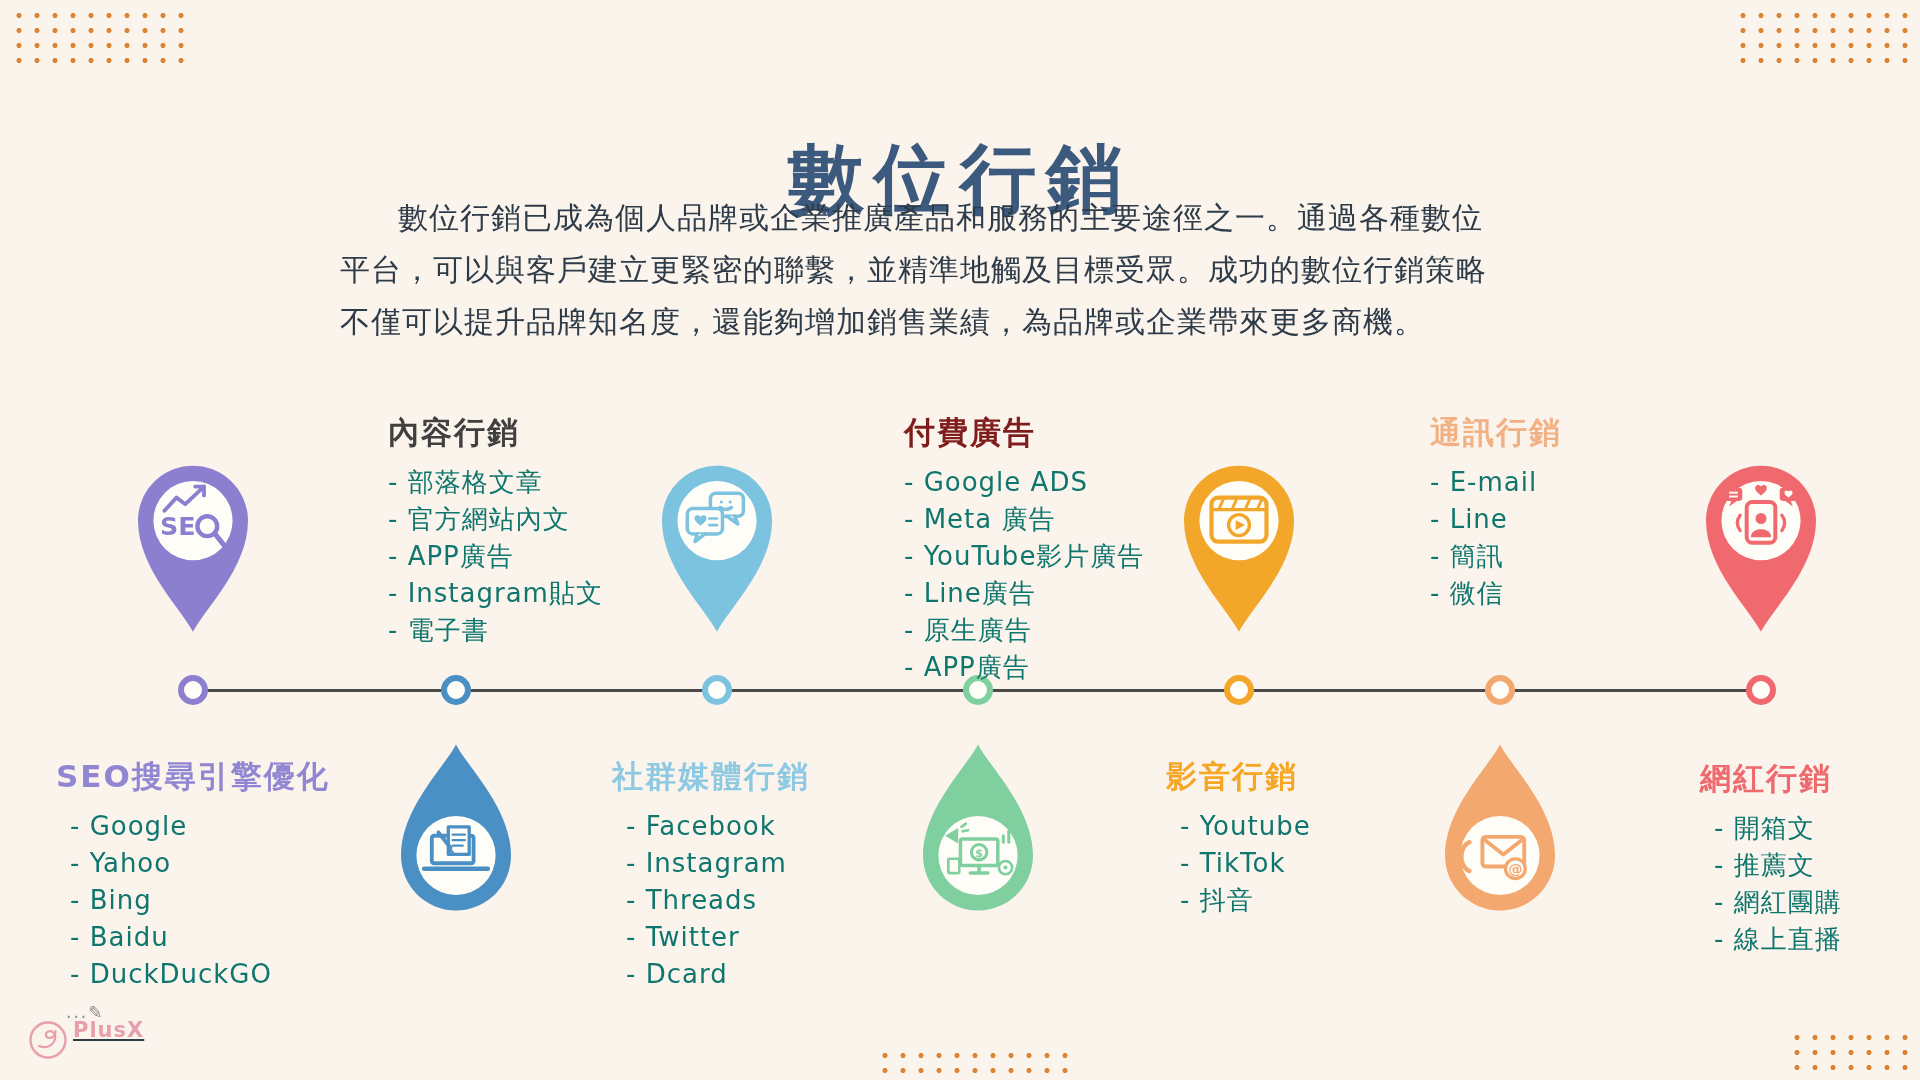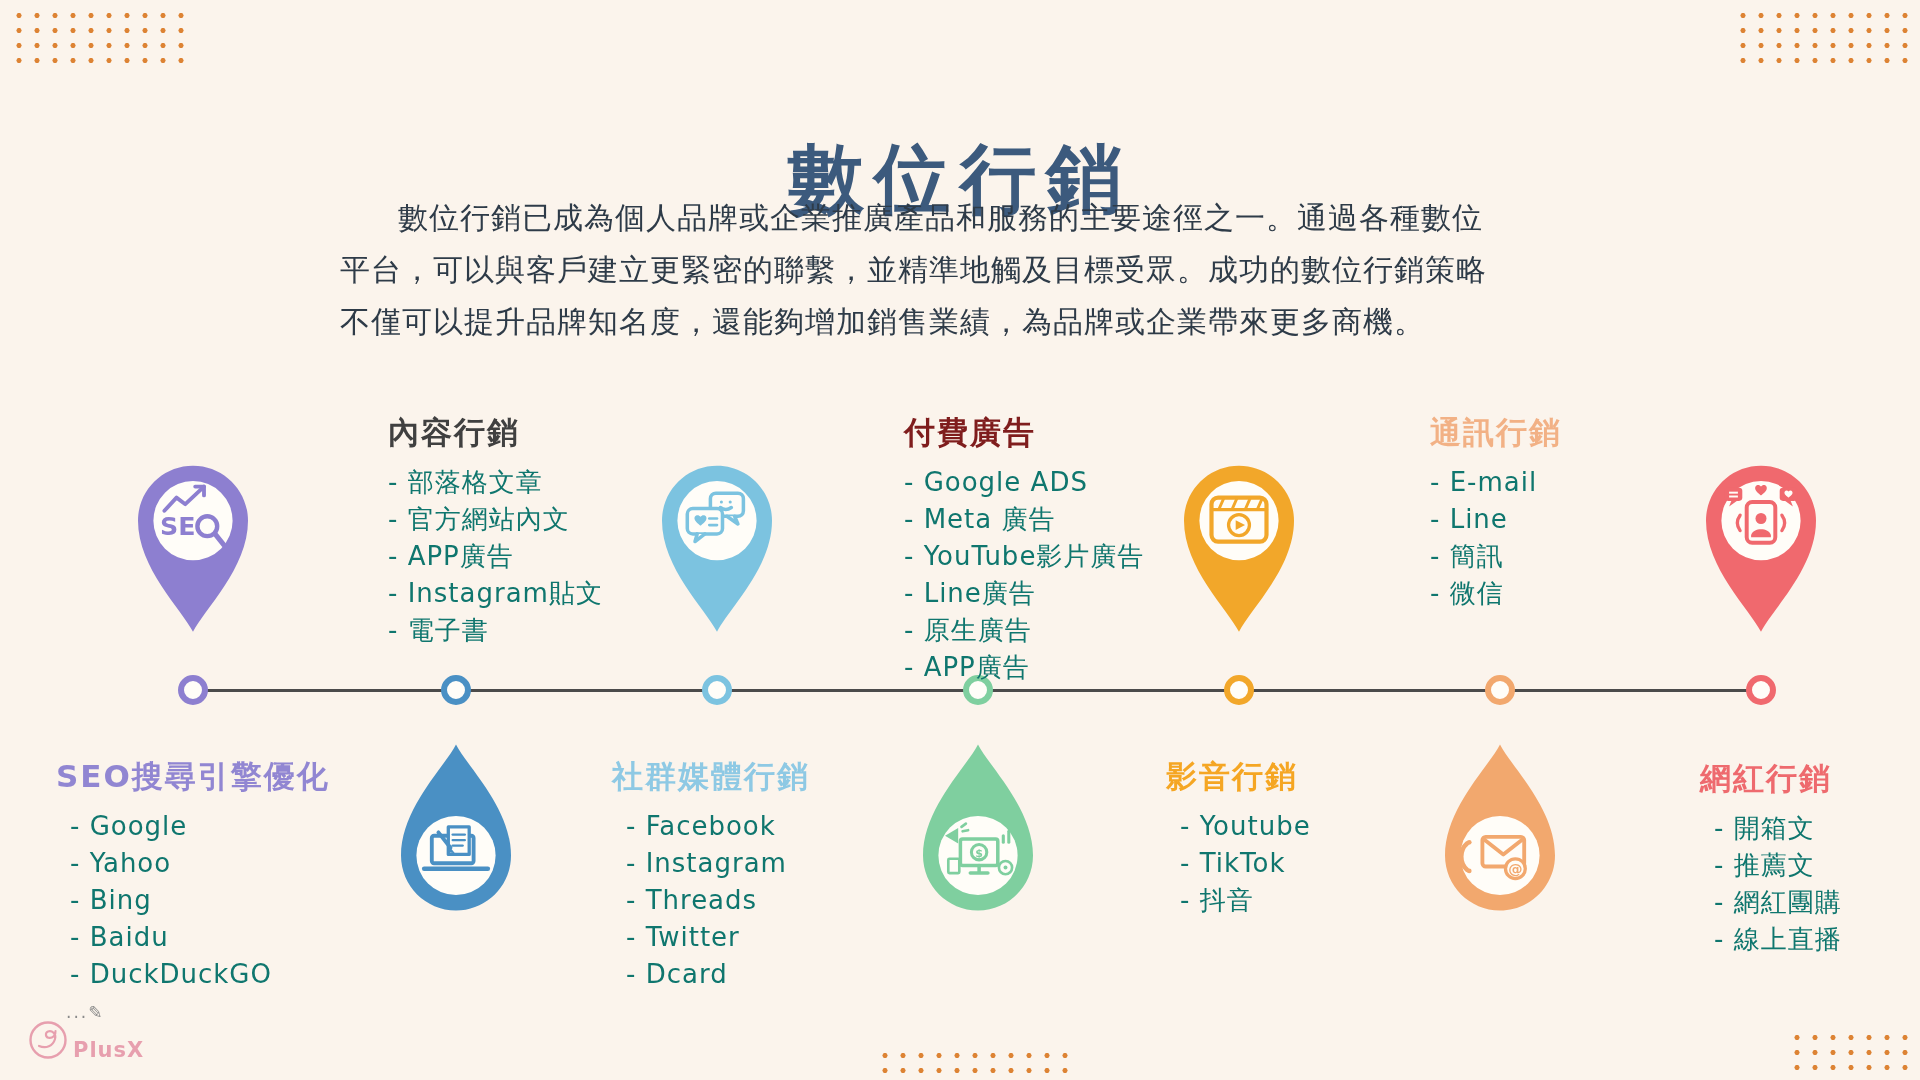--- a/index.html
+++ b/index.html
@@ -39,21 +39,21 @@
   .marker text { font-family:"DejaVu Sans","Liberation Sans",sans-serif; }
 
   .section { position:absolute; }
   .sec-heading { font-size:31px; font-weight:800; letter-spacing:2px; white-space:nowrap; }
   .sec-items { list-style:none; margin:10px 0 0 0; padding:0; }
   .section.below .sec-items { padding-left:14px; }
   .sec-items li { font-size:26px; line-height:37px; color:#0f766e; white-space:nowrap; letter-spacing:1px; }
 
   .logo { position:absolute; left:26px; top:1002px; }
   .logo-dots { color:#8a8a8a; font-size:17px; letter-spacing:2px; margin-left:40px; height:18px; }
-  .logo-row { display:flex; align-items:flex-end; gap:3px; margin-top:-2px; }
+  .logo-row { display:flex; align-items:flex-start; gap:3px; margin-top:-2px;text-decoration:underline; }
   .logo-text { font-size:21px; color:#e79fae; letter-spacing:1px; font-weight:600; }
 </style>
 </head>
 <body>
 
 <div class="slide">
 
   <div class="dots tl"></div>
   <div class="dots tr"></div>
   <div class="dots bc"></div>

